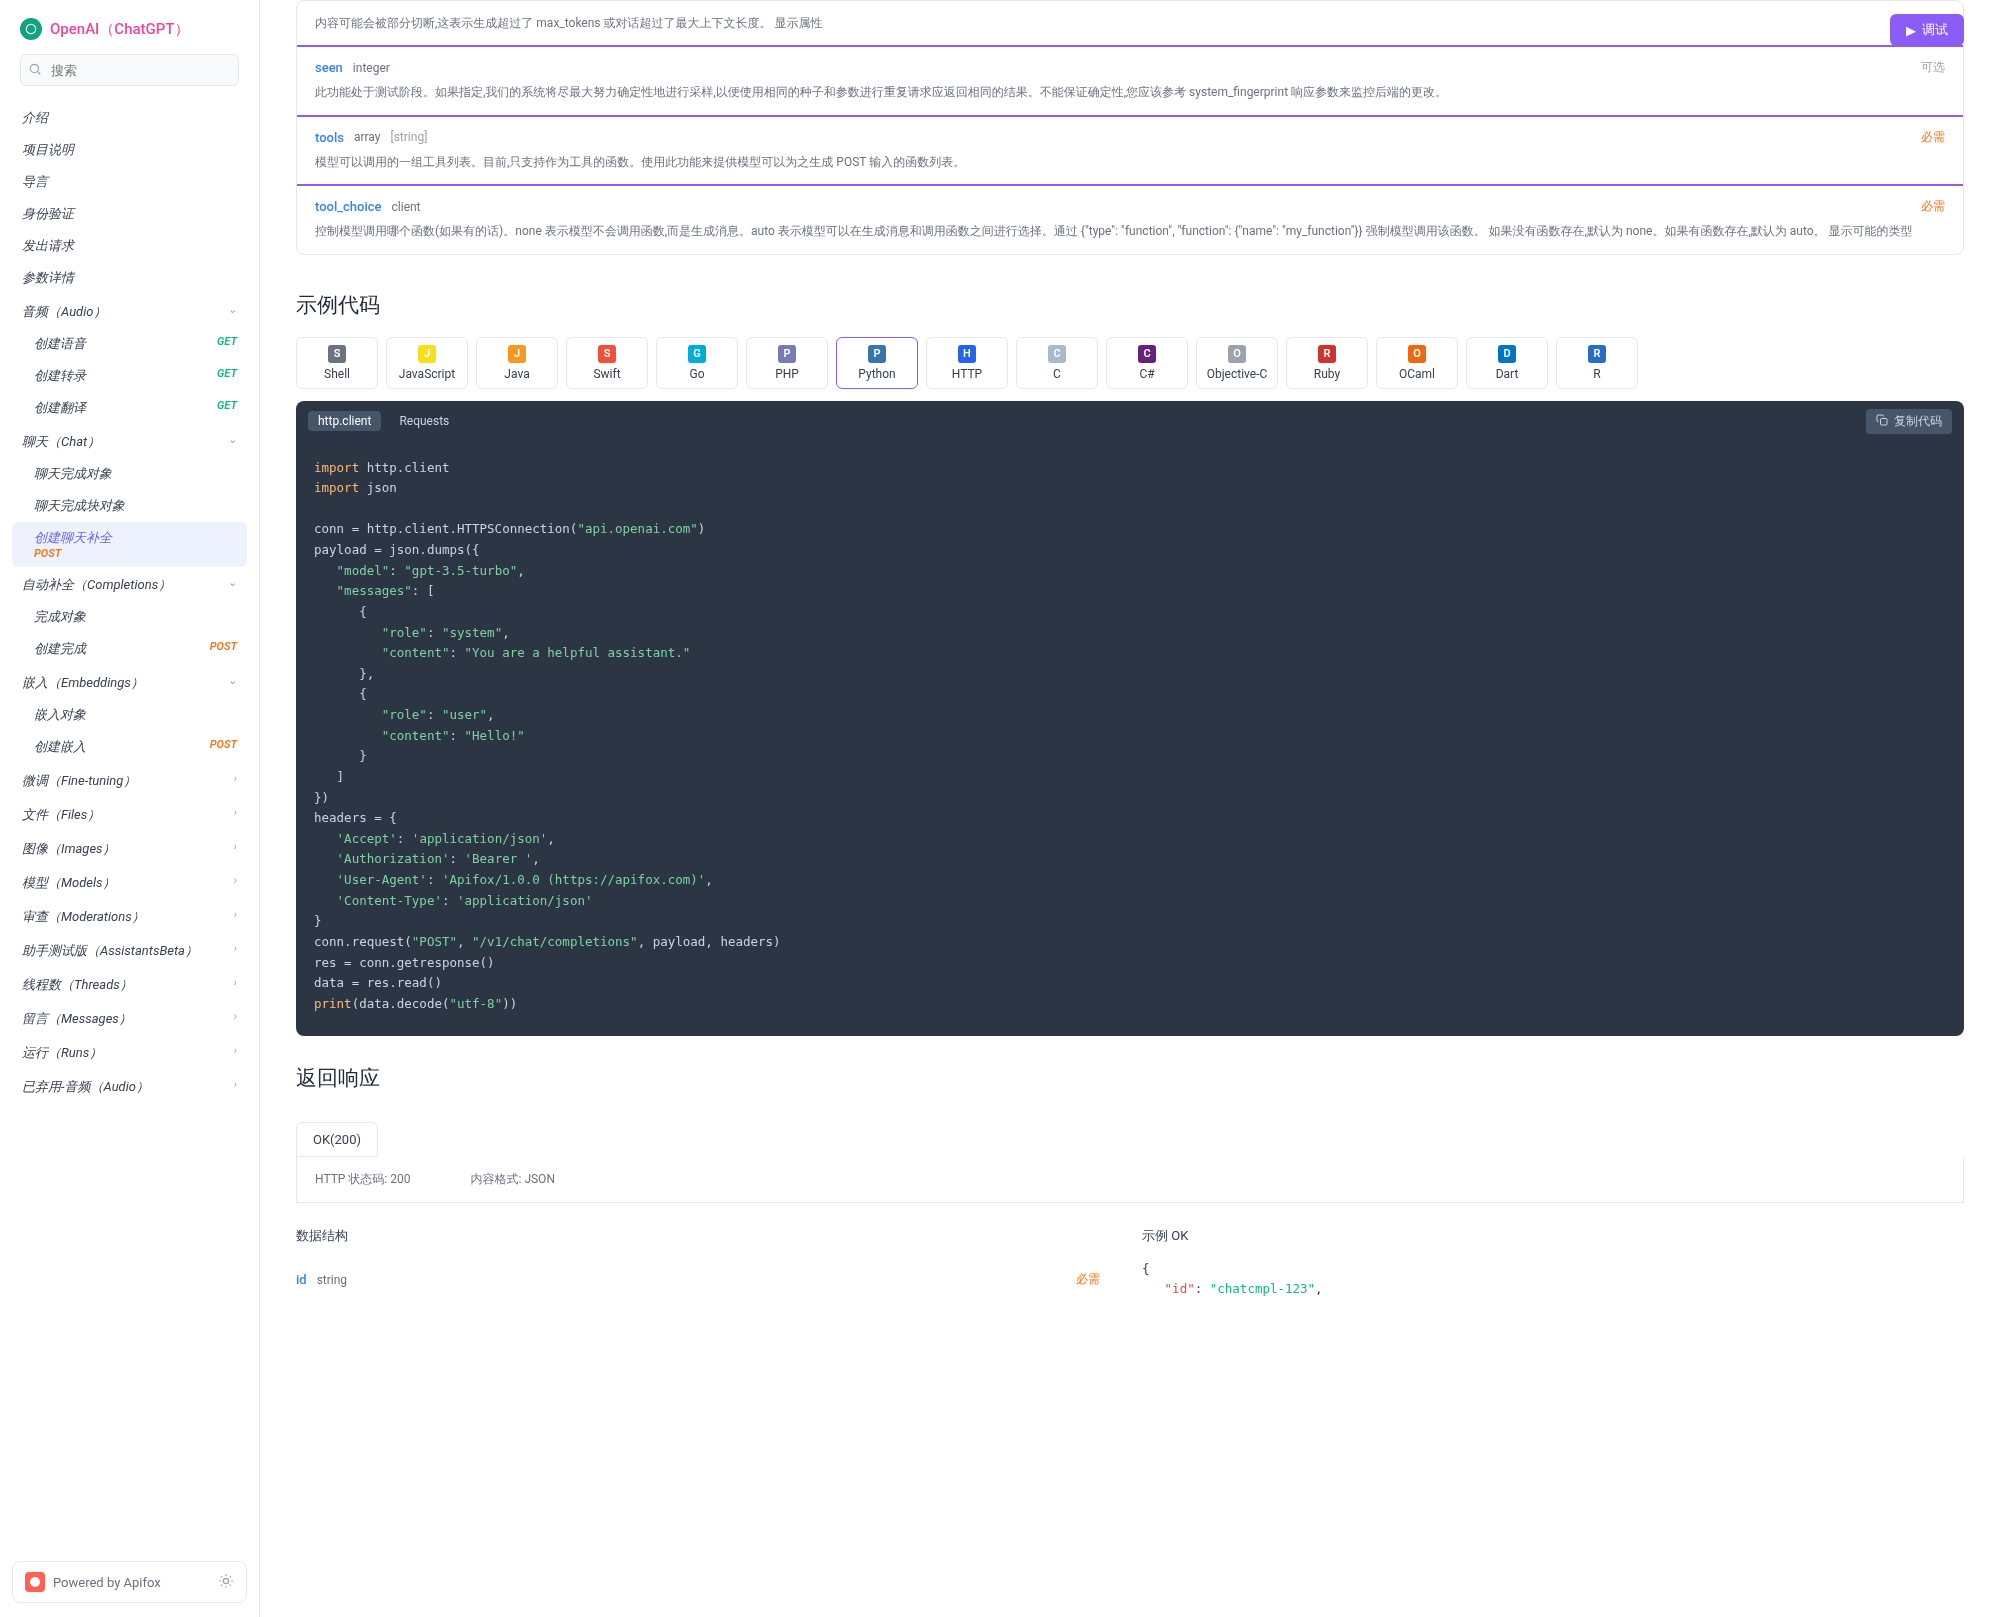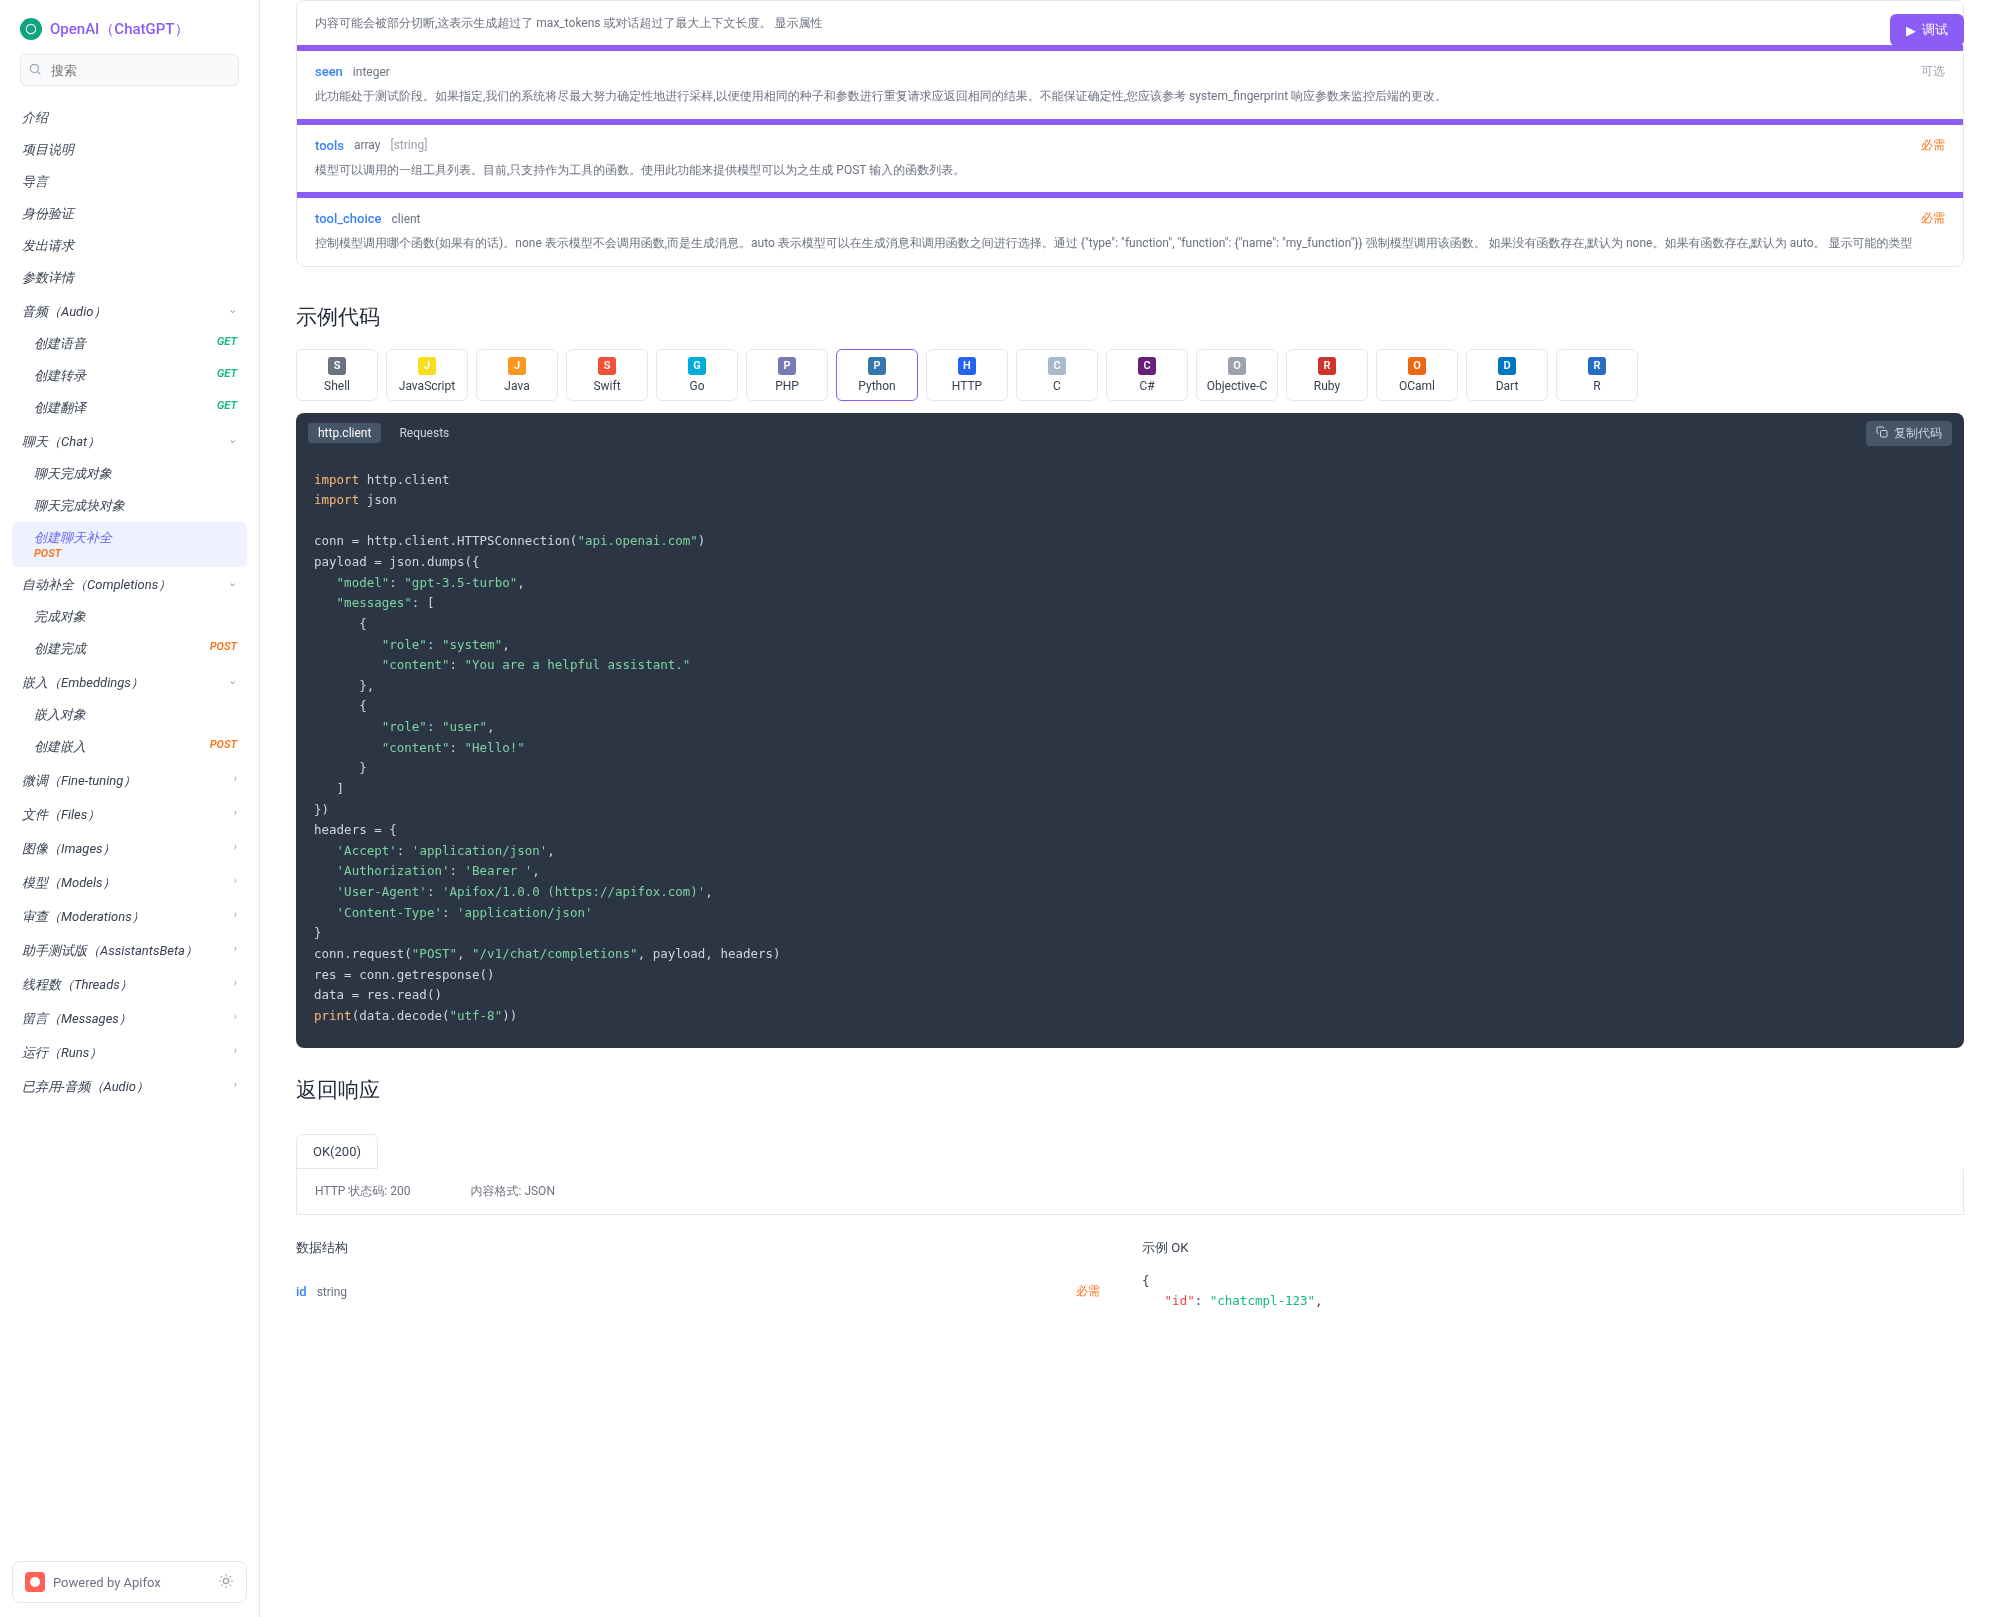--- a/index.html
+++ b/index.html
@@ -3,21 +3,21 @@
 <meta charset="utf-8">
 <style>
 * { margin: 0; padding: 0; box-sizing: border-box; }
 body { font-family: -apple-system, BlinkMacSystemFont, "Segoe UI", Roboto, sans-serif; font-size: 13px; color: #374151; background: #fff; }
 .layout { display: flex; min-height: 100vh; }
 
 
 .sidebar { width: 260px; border-right: 1px solid #e5e7eb; display: flex; flex-direction: column; padding: 14px 12px; }
 .brand { display: flex; align-items: center; gap: 8px; padding: 4px 8px 14px; }
 .brand-icon { width: 22px; height: 22px; background: #10a37f; border-radius: 50%; display:flex;align-items:center;justify-content:center; }
-.brand-text { font-size: 15px; font-weight: 500; color: #8b5cf6; }
+.brand-text { font-size: 15px; font-weight: 500; color: #ec4899; }
 .search-box { position: relative; margin: 0 8px 16px; }
 .search-box input { width: 100%; height: 32px; padding: 0 10px 0 30px; border: 1px solid #e5e7eb; border-radius: 6px; background: #f9fafb; font-size: 13px; outline:none; }
 .search-icon { position: absolute; left: 8px; top: 8px; color: #9ca3af; }
 .nav { flex: 1; overflow-y: auto; }
 .nav-item, .nav-sub-item { display: flex; align-items: flex-start; justify-content: space-between; padding: 7px 10px; border-radius: 6px; cursor: pointer; font-style: italic; }
 .nav-item span.label, .nav-sub-item span.label { color: #374151; }
 .nav-section { margin-top: 2px; }
 .nav-sub-item { padding-left: 22px; }
 .nav-item .chev, .nav-section .chev { color: #9ca3af; font-size: 11px; }
 .verb { font-size: 11px; font-weight: 600; }
@@ -29,21 +29,21 @@
 .sidebar-footer .left { display:flex; align-items:center; gap:8px; color:#6b7280; font-size:13px; }
 .apifox-icon { width:20px; height:20px; background:#ff6154; border-radius:4px; display:flex;align-items:center;justify-content:center; }
 
 
 .main { flex: 1; padding: 0 36px 40px; position: relative; }
 .run-btn { position: absolute; top: 14px; right: 36px; background:#8b5cf6; color:#fff; border:none; border-radius:6px; padding:7px 16px; font-size:13px; cursor:pointer; display:flex; align-items:center; gap:6px; }
 
 
 .param-list { border: 1px solid #e5e7eb; border-radius: 8px; padding: 0; margin-bottom: 36px; }
 .param { padding: 12px 18px; }
-.param + .param { border-top: 6px solid #8b5cf6; }
+.param + .param { border-top: 2px solid #8b5cf6; }
 .param-head { display:flex; align-items:center; gap:10px; margin-bottom:6px; }
 .param-name { color:#3b82f6; font-weight:500; font-size:13px; }
 .param-type { color:#6b7280; font-size:12px; }
 .param-subtype { color:#9ca3af; font-size:12px; }
 .param-req { margin-left:auto; font-size:12px; }
 .req-required { color:#f97316; }
 .req-optional { color:#9ca3af; }
 .param-desc { color:#6b7280; font-size:12px; line-height:1.7; }
 
 

